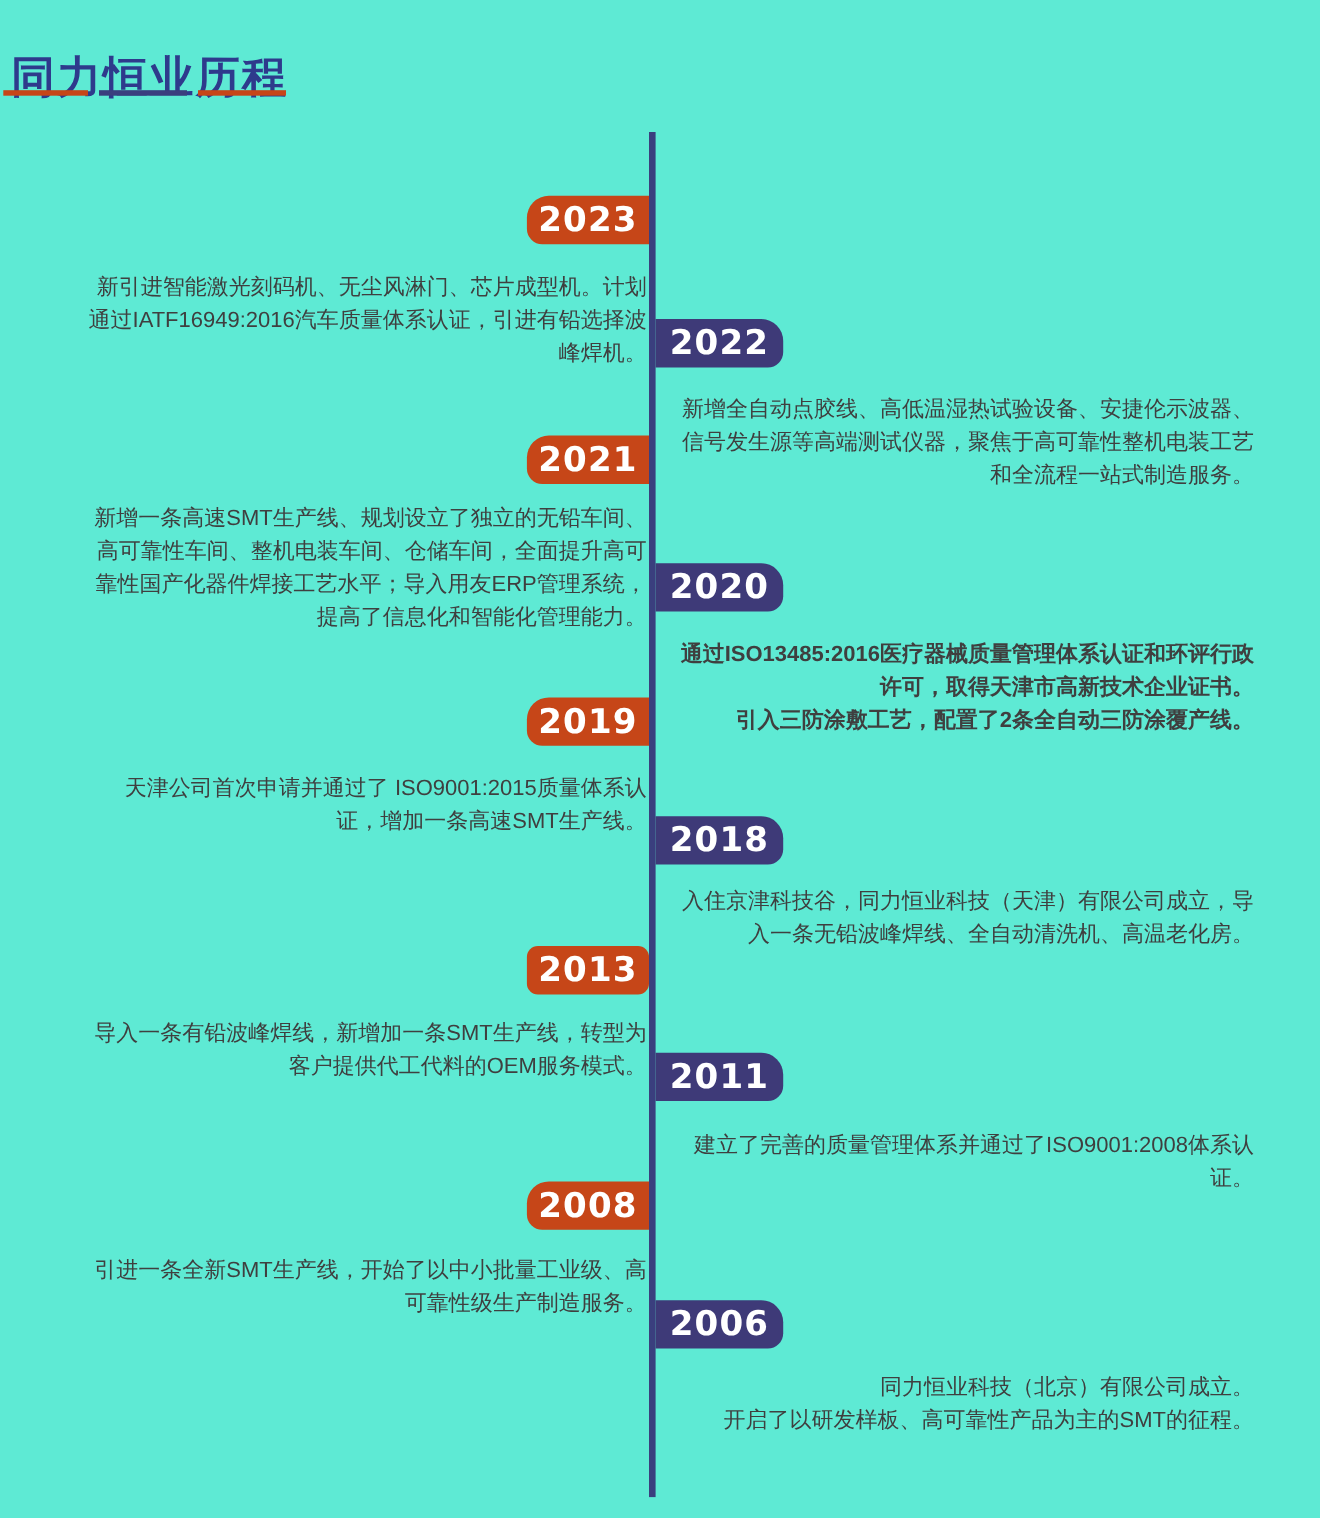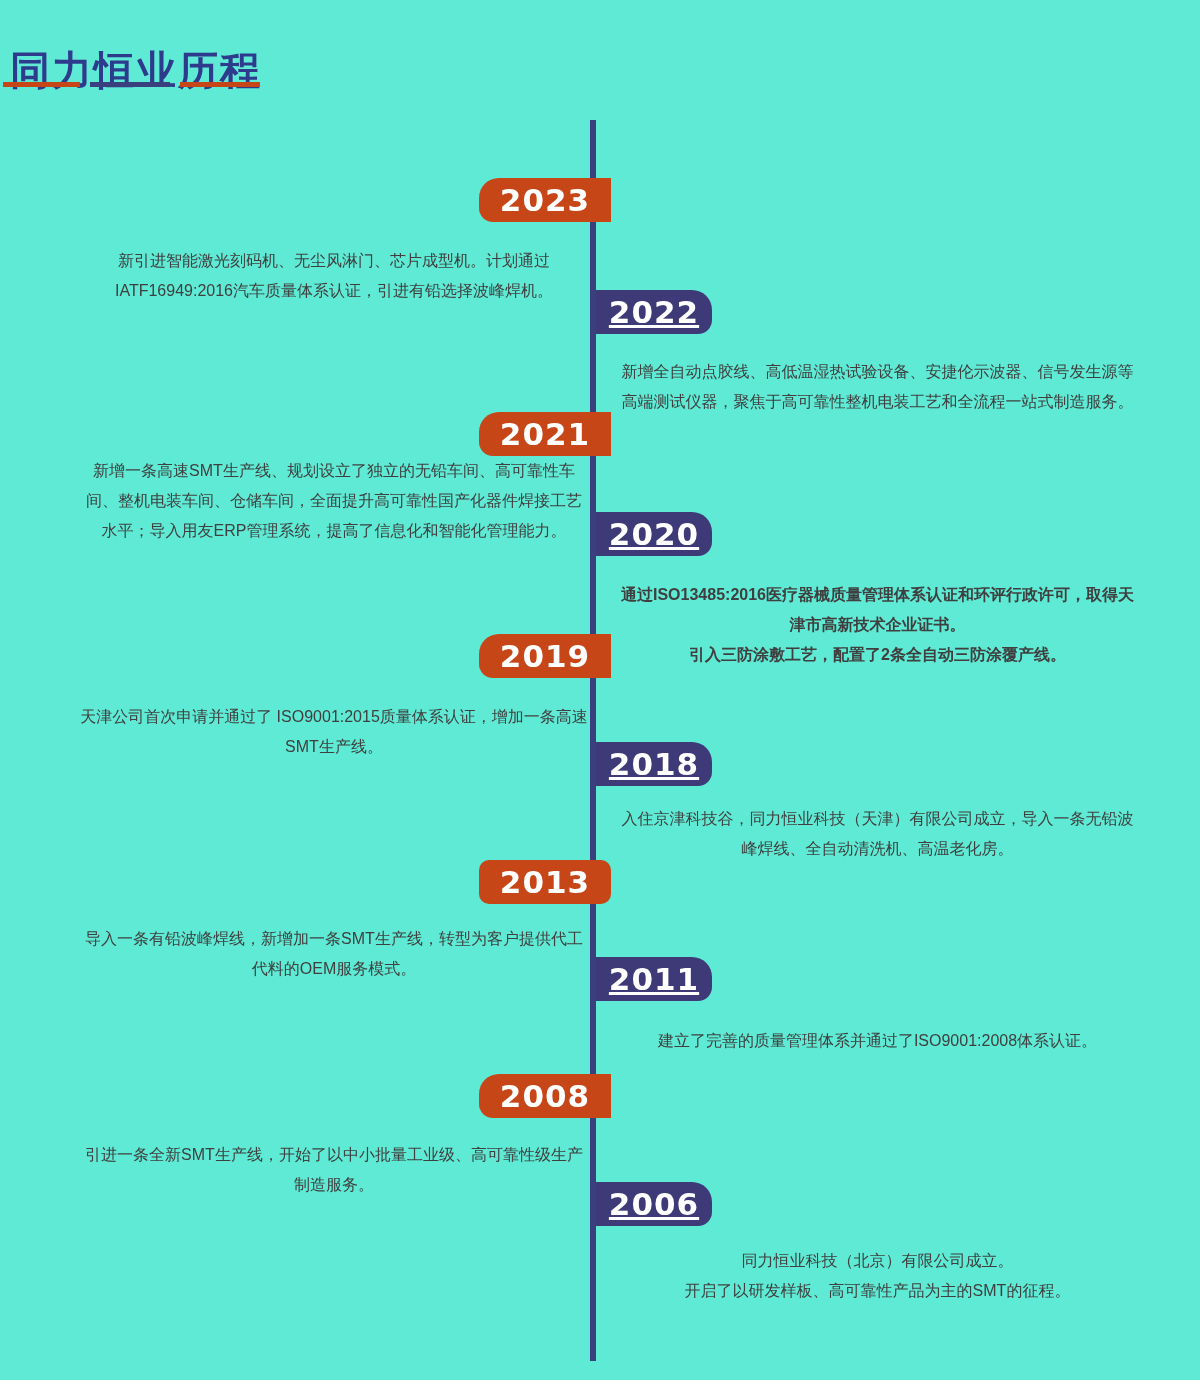--- a/index.html
+++ b/index.html
@@ -18,25 +18,25 @@
   .axis{
     position:absolute;left:590px;top:120px;width:6px;height:1241px;
     background:var(--axis,#3a3f7e);
   }
   .entry{display:contents;}
   .badge{
     position:absolute;height:44px;line-height:44px;text-align:center;
     color:#ffffff;font-weight:bold;font-size:31px;letter-spacing:1px;
     font-family:"DejaVu Sans","Liberation Sans",sans-serif;
   }
-  .badge.left{left:479px;width:132px;border-radius:20px 0 0 14px;background:var(--orange,#c64618);}
-  .badge.right{left:596px;width:116px;border-radius:0 20px 14px 0;background:var(--navy,#3e3a78);text-decoration:underline;}
+  .badge.left{left:479px;width:111px;border-radius:20px 0 0 14px;background:var(--orange,#c64618);}
+  .badge.right{left:596px;width:116px;border-radius:0 20px 14px 0;background:var(--navy,#3e3a78);}
   .desc{
-    position:absolute;font-size:16px;line-height:30px;color:var(--body,#3f3f3f);
-    text-align:center;
+    position:absolute;font-size:20px;line-height:30px;color:var(--body,#3f3f3f);
+    text-align:right;
   }
   .desc.left{left:80px;width:508px;}
   .desc.right{left:615px;width:525px;}
   .desc p{margin:0;padding:0;}
 </style>
 </head>
 <body>
 
 <div class="page">
   <h1 class="page-title">同力恒业历程</h1>
@@ -53,21 +53,21 @@
   </div>
 
   <div class="entry">
     <div class="badge right" style="top: 290px;">2022</div>
     <div class="desc right" style="top: 357px;">
           <p>新增全自动点胶线、高低温湿热试验设备、安捷伦示波器、信号发生源等高端测试仪器，聚焦于高可靠性整机电装工艺和全流程一站式制造服务。</p>
         </div>
   </div>
 
   <div class="entry">
-    <div class="badge left" style="top: 412px; text-align: center;">2021</div>
+    <div class="badge left" style="top: 396px; text-align: center;">2021</div>
     <div class="desc left" style="top: 456px;">
           <p>新增一条高速SMT生产线、规划设立了独立的无铅车间、高可靠性车间、整机电装车间、仓储车间，全面提升高可靠性国产化器件焊接工艺水平；导入用友ERP管理系统，提高了信息化和智能化管理能力。</p>
         </div>
   </div>
 
   <div class="entry">
     <div class="badge right" style="top: 512px;">2020</div>
     <div class="desc right" style="top: 580px; font-weight: bold;">
           <p>通过ISO13485:2016医疗器械质量管理体系认证和环评行政许可，取得天津市高新技术企业证书。</p>
           <p>引入三防涂敷工艺，配置了2条全自动三防涂覆产线。</p>

